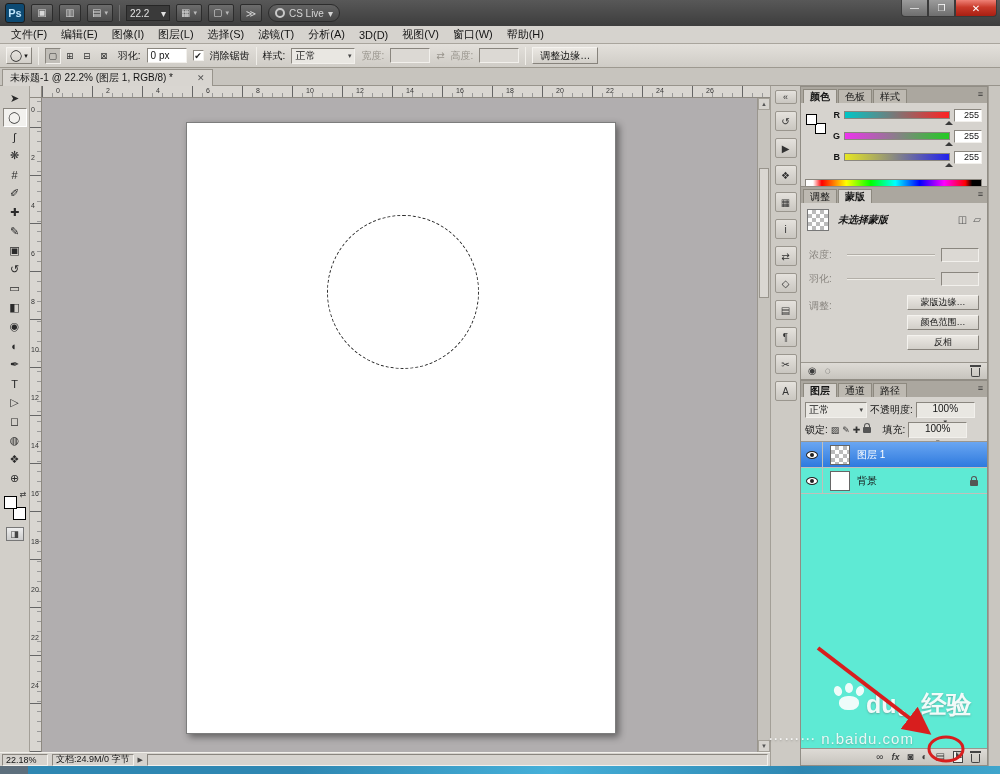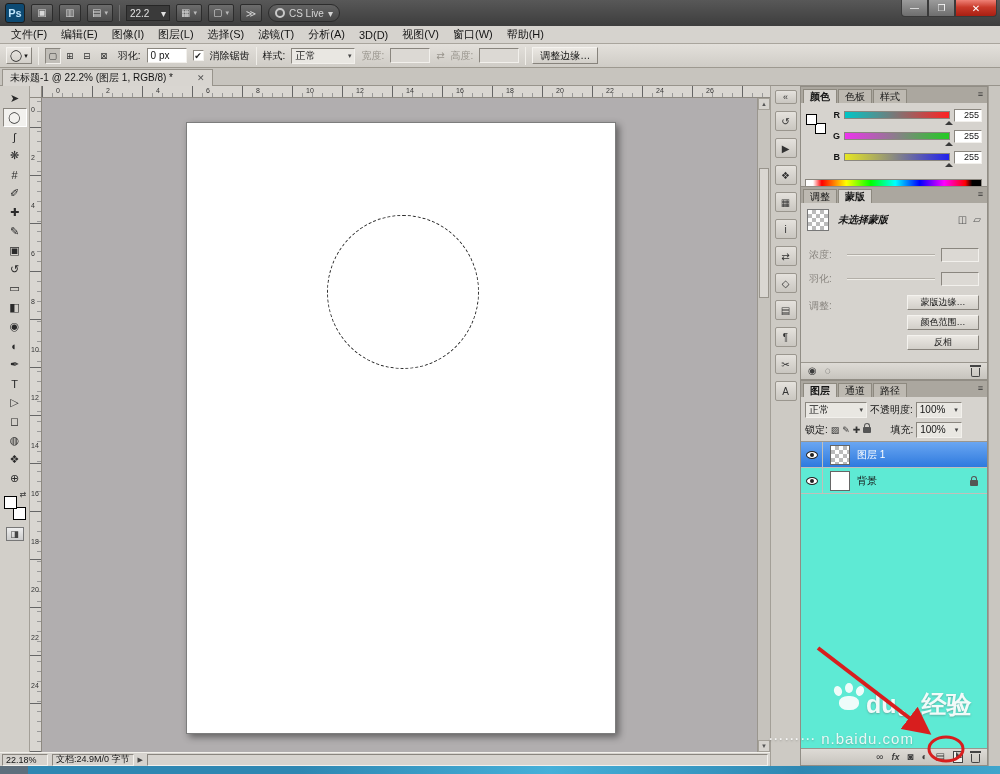--- a/index.html
+++ b/index.html
@@ -133,21 +133,21 @@
   .trash-icon::before{content:'';position:absolute;left:-2px;top:-3px;width:11px;height:2px;background:#444;}
   .page-icon{position:relative;width:10px;height:12px;background:#f4f2ee;border:1px solid #444;}
   .page-icon::before{content:'';position:absolute;right:0;top:0;border:3px solid #c7c4be;border-left-color:#444;border-bottom-color:#444;width:0;height:0;}
   .lock-glyph{position:relative;width:8px;height:6px;background:#555;margin-top:5px;border-radius:1px;}
   .lock-glyph::before{content:'';position:absolute;left:1px;top:-4px;width:4px;height:4px;border:1px solid #555;border-bottom:none;border-radius:3px 3px 0 0;}
 
   
   .layers-ctrl{position:absolute;left:4px;right:4px;height:17px;display:flex;align-items:center;gap:3px;}
   .layers-ctrl .lbl{font-size:10px;}
   .blend-dd{width:62px;}
-  .pct-dd{width:46px;}
+  .pct-dd{width:59px;flex-direction:column;}
   .lock-icons{display:flex;align-items:center;gap:3px;font-size:9px;color:#333;}
   .layers-list{position:absolute;left:0;top:44px;right:0;bottom:17px;background:#5eead4;border-top:1px solid #9a968e;}
   .layer-row{position:relative;height:26px;border-bottom:1px solid #c2bfb9;display:flex;align-items:center;}
   .layer-row.selected{background:linear-gradient(#6aa6f2,#2e7ade);color:#fff;}
   .eye-cell{width:22px;height:100%;border-right:1px solid #c2bfb9;display:flex;align-items:center;justify-content:center;flex:none;}
   .eye-icon{width:12px;height:8px;border:1px solid #222;border-radius:50%;position:relative;background:#fff;}
   .eye-icon::before{content:'';position:absolute;left:3px;top:1px;width:4px;height:4px;border-radius:50%;background:#222;}
   .layer-thumb{width:20px;height:20px;border:1px solid #666;margin:0 7px;flex:none;background:#fff;}
   .checker{background-image:linear-gradient(45deg,#bbb 25%,transparent 25%,transparent 75%,#bbb 75%),linear-gradient(45deg,#bbb 25%,transparent 25%,transparent 75%,#bbb 75%);background-size:8px 8px;background-position:0 0,4px 4px;background-color:#fff;}
   .layer-name{font-size:10px;}
@@ -473,21 +473,21 @@
           </div>
         </div>
         <div class="layers-ctrl" style="top:24px;">
           <span class="lbl">锁定:</span>
           <div class="lock-icons">
             <span>▨</span>
             <span>✎</span>
             <span>✚</span>
             <span class="lock-glyph" style="margin-top:0;"></span>
           </div>
-          <span class="lbl" style="margin-left:16px;">填充:</span>
+          <span class="lbl" style="margin-left:8px;">填充:</span>
           <div class="dropdown pct-dd">
             <span>100%</span>
               <span class="dd">▾</span>
           </div>
         </div>
         <div class="layers-list">
           <div class="layer-row selected">
             <div class="eye-cell">
                 <span class="eye-icon"></span>
               </div>

